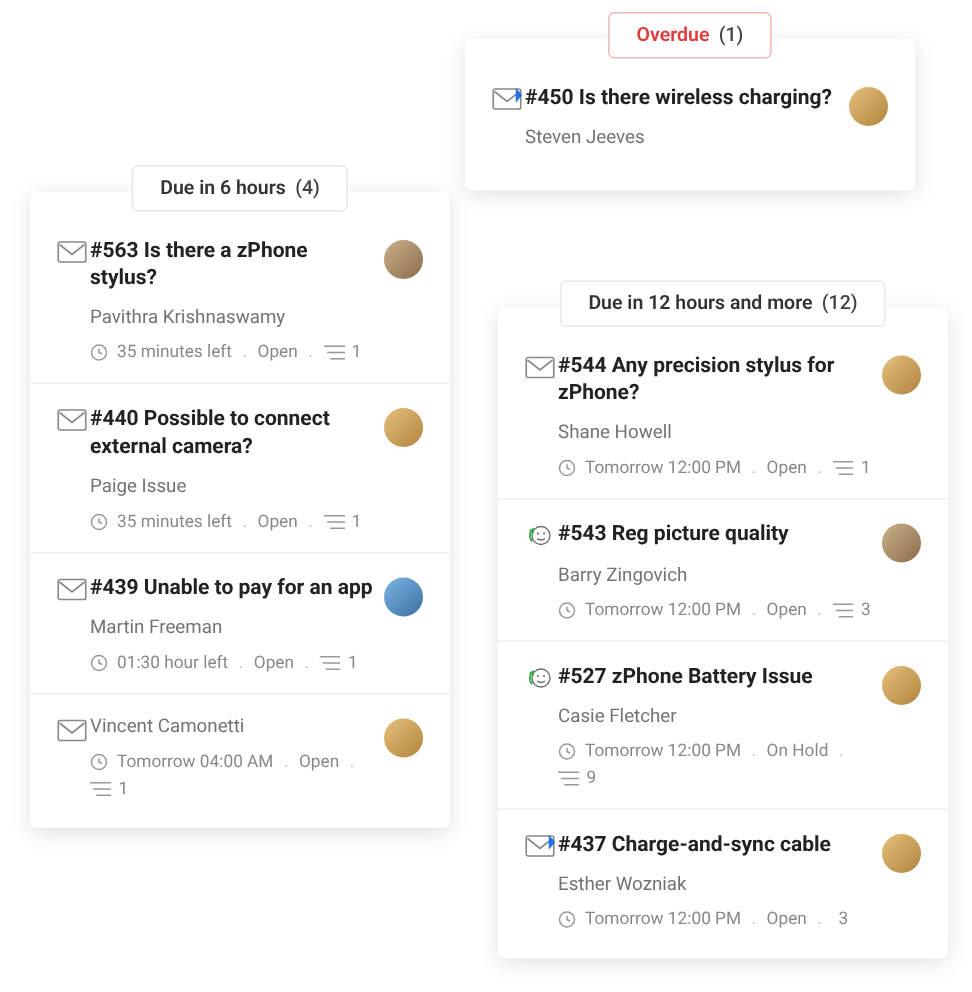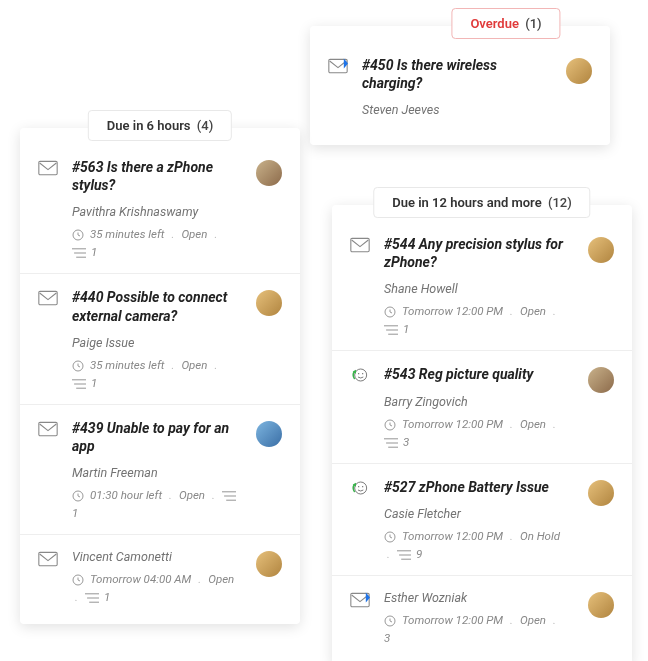--- a/index.html
+++ b/index.html
@@ -25,30 +25,28 @@
     top: -18px;
     background: #fff;
     border: 1px solid #e8e8e8;
     border-radius: 4px;
     padding: 7px 18px;
     font-size: 13px;
     font-weight: 600;
     color: #333;
     white-space: nowrap;
   }
-  .card-header.overdue { color: #e03a3a; border-color: #f2b6b6; margin-left: 46px; }
+  .card-header.overdue { color: #e03a3a; border-color: #f2b6b6; }
   .card-header .count { color: #444; font-weight: 500; margin-left: 3px; }
   .card-body { padding: 20px 0 6px 0; }
   .ticket {
     display: flex;
     padding: 14px 18px 14px 16px;
     border-top: 1px solid #eee;
-    gap: 12px;
     align-items: flex-start;
-    font-style: italic;
   }
   .ticket:first-child { border-top: none; padding-top: 10px; }
   .ticket .channel {
     width: 24px;
     flex: 0 0 24px;
     margin-top: 2px;
     display:flex;
     justify-content:center;
   }
   .ticket .content { flex: 1 1 auto; min-width: 0; }
@@ -340,20 +338,21 @@
       </div>
       <div class="avatar av-c"></div>
     </div>
     <div class="ticket">
       <div class="channel">
         <svg class="ico">
             <use href="#sym-mail-prio"></use>
           </svg>
       </div>
       <div class="content">
+        <div class="title">#437 Charge-and-sync cable</div>
         <div class="requester">Esther Wozniak</div>
         <div class="meta">
           <span><svg class="clock-ico">
                 <use href="#sym-clock"></use>
               </svg></span>
           <span>Tomorrow 12:00 PM</span>
           <span class="dot"></span>
           <span>Open</span>
           <span class="dot"></span>
           <span></span>

